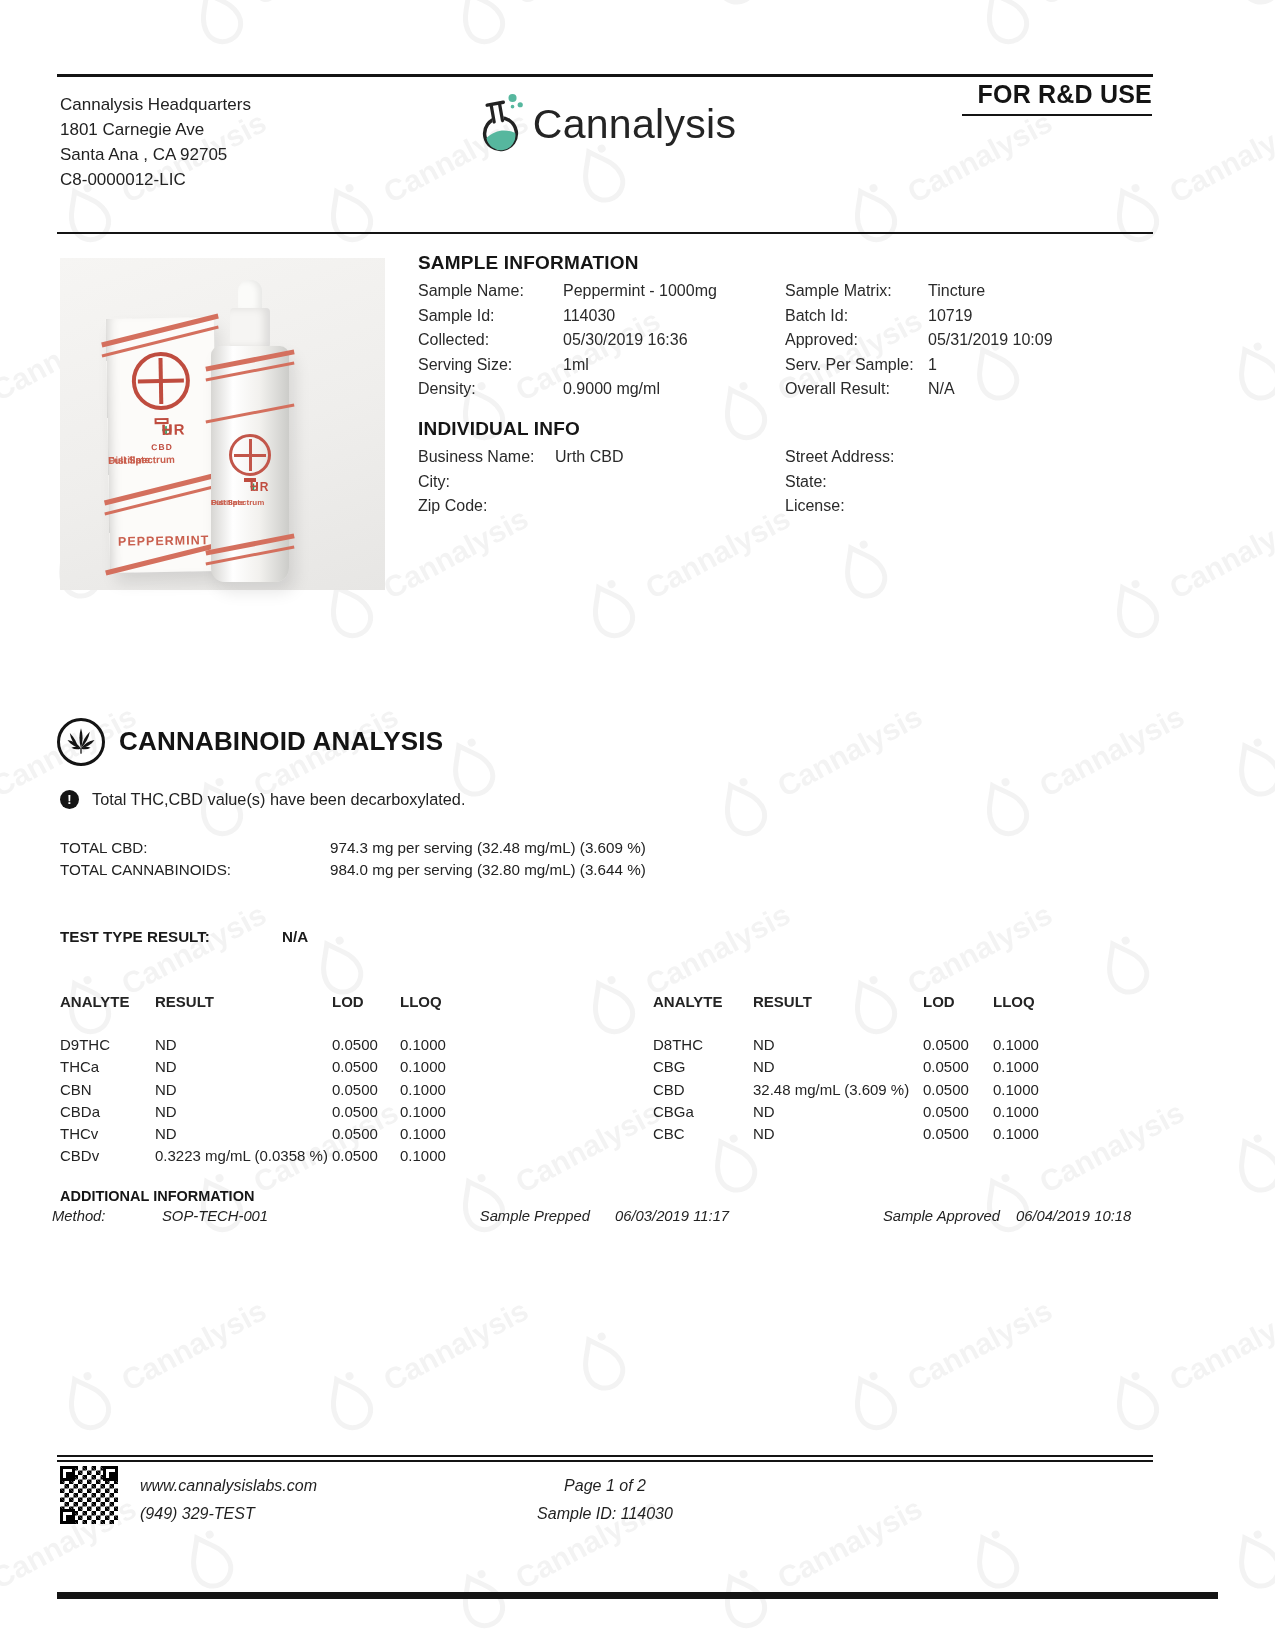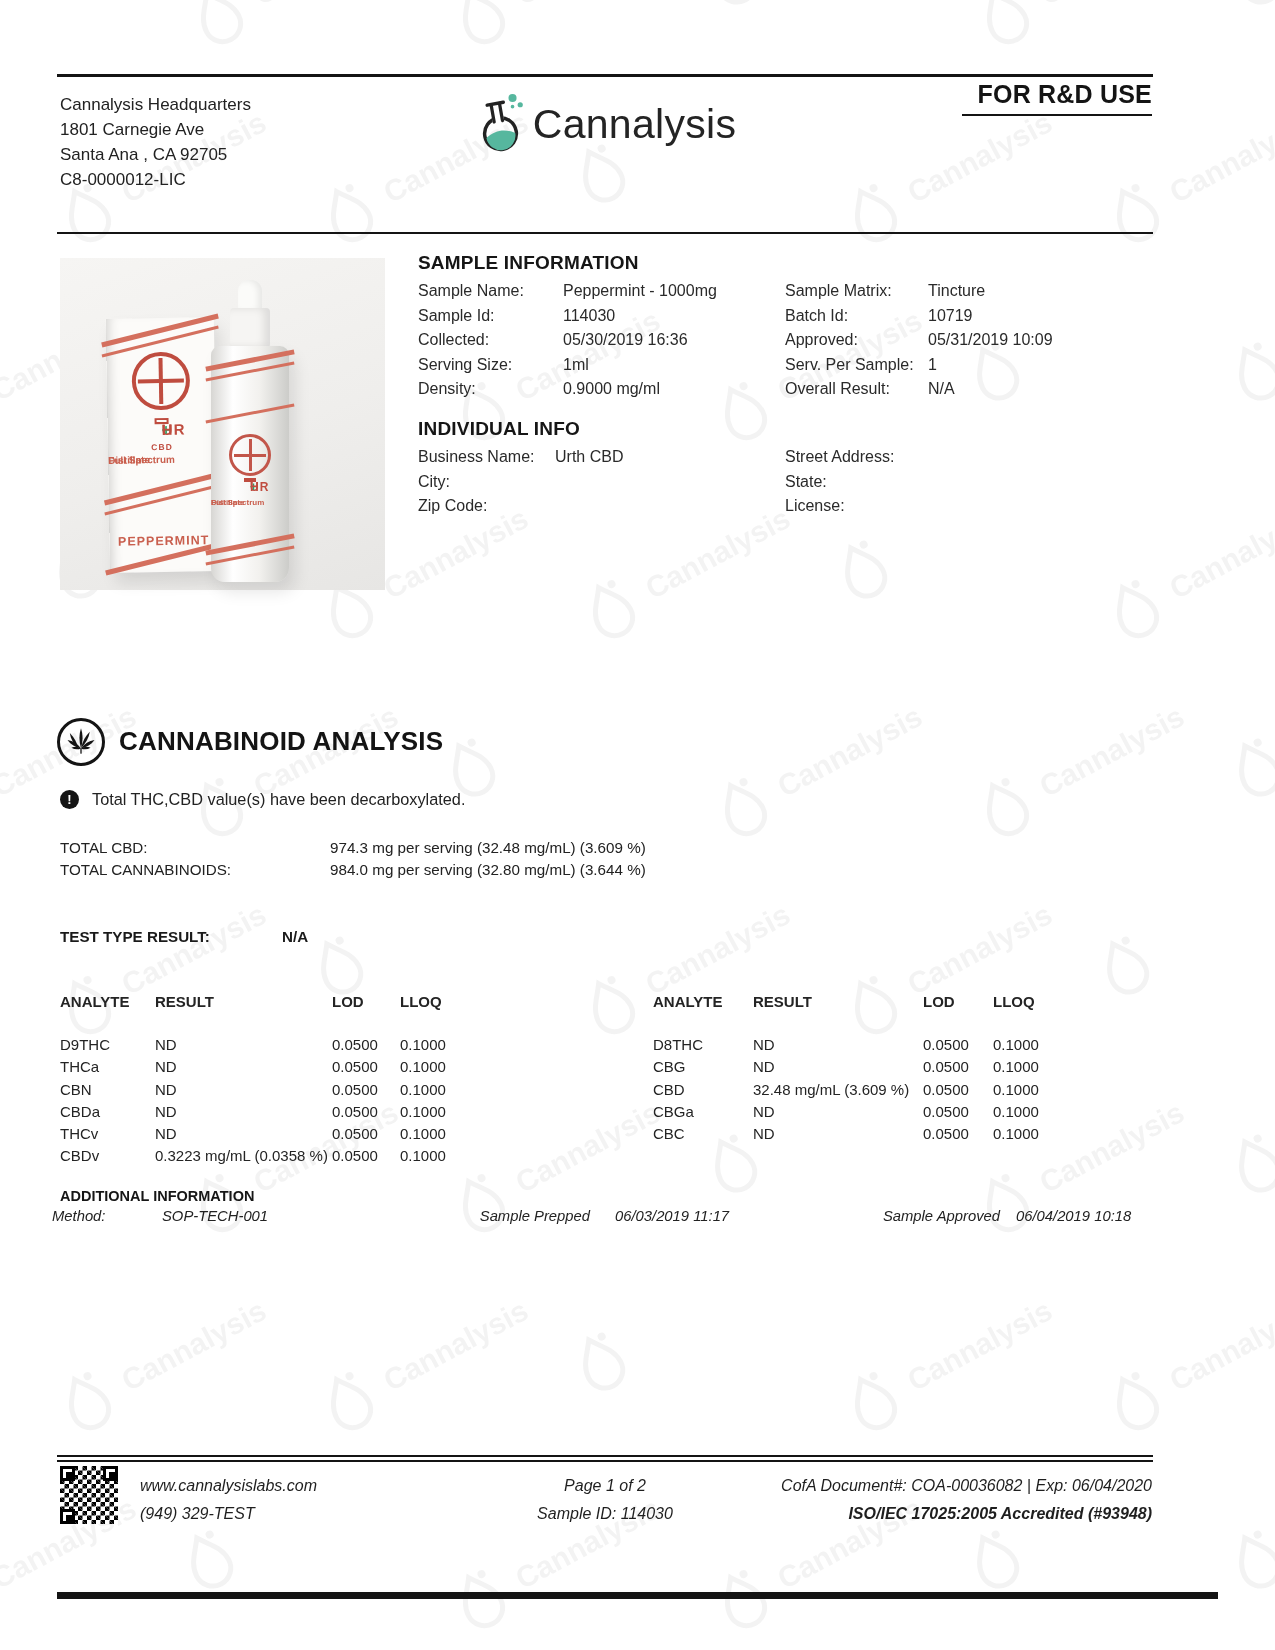--- a/index.html
+++ b/index.html
@@ -711,18 +711,14 @@
       <div class="qr-f qr-bl"></div>
     </div>
     <div class="ftr ftr-left">
       <div class="nw">www.cannalysislabs.com</div>
       <div class="nw">(949) 329-TEST</div>
     </div>
     <div class="ftr ftr-center">
       <div class="nw">Page 1 of 2</div>
       <div class="nw">Sample ID: 114030</div>
     </div>
-    <div class="ftr ftr-right">
-      <div class="nw">CofA Document#: COA-00036082 | Exp: 06/04/2020</div>
-      <div class="nw ftr-bold">ISO/IEC 17025:2005 Accredited (#93948)</div>
-    </div>
   </div>
 </div>
 
 </body></html>

